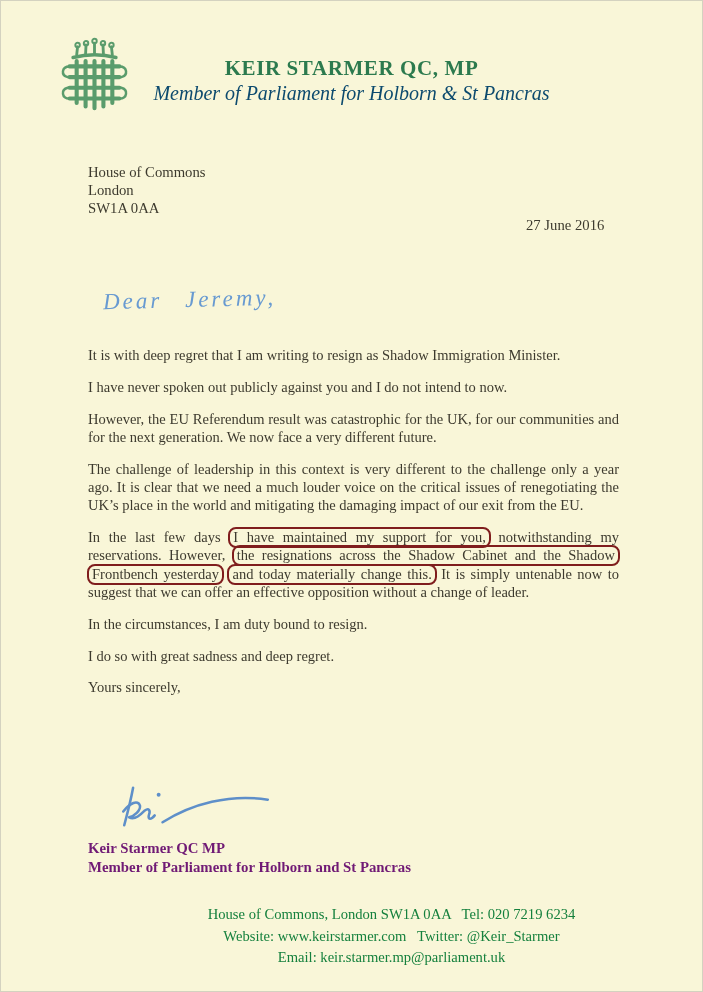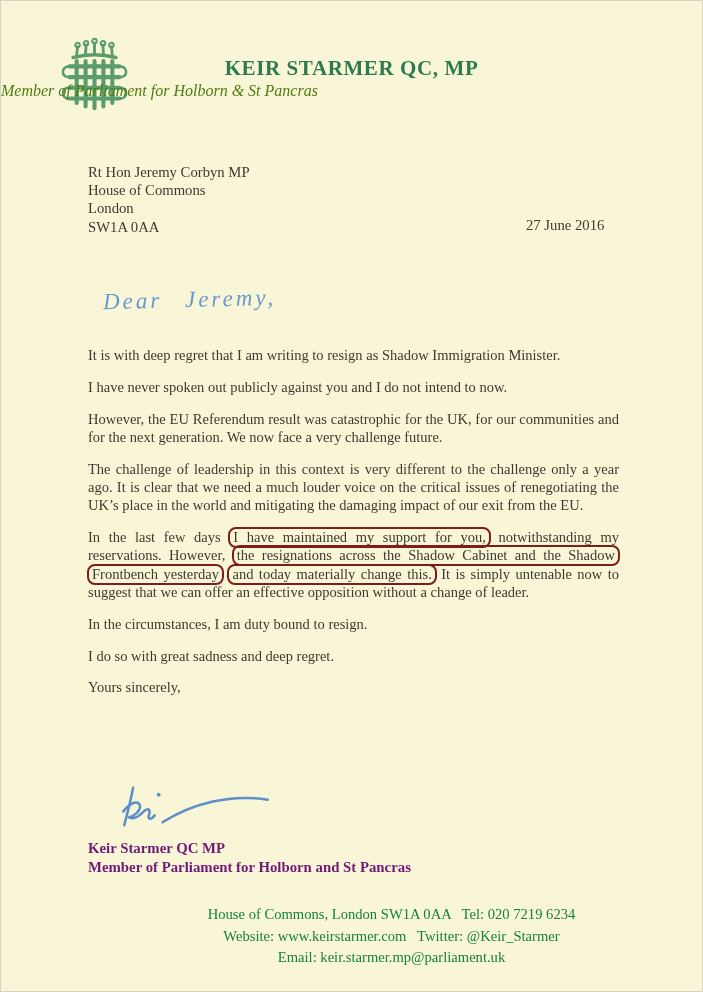--- a/index.html
+++ b/index.html
@@ -19,23 +19,24 @@
   .crest { position: absolute; left: 56px; top: 36px; }
   .lh-title {
     position: absolute; left: 0; top: 55px; width: 100%;
     text-align: center;
     font-size: 21px; font-weight: bold;
     letter-spacing: 0.6px;
     color: #2c7a4e;
   }
   .lh-subtitle {
     position: absolute; left: 0; top: 81px; width: 100%;
+    text-align: center;
     font-style: italic;
-    font-size: 16px;
-    color: #4d7c0f;
+    font-size: 20px;
+    color: #0c4a6e;
   }
   
   .recipient {
     position: absolute; left: 87px; top: 162px;
     font-size: 14.7px; line-height: 18.2px;
   }
   .letter-date {
     position: absolute; left: 525px; top: 216px;
     font-size: 14.7px;
   }
@@ -97,33 +98,32 @@
       <path d="M22,27 V74 M32,27 V78 M42,27 V80 M52,27 V78 M62,27 V74" stroke-width="4.6"></path>
       <path d="M14,33 H70 M14,45 H70 M14,57 H70 M14,69 H70" stroke-width="4.6"></path>
       <path d="M14,33 C5,33 4,43 12,45 M70,33 C79,33 80,43 72,45" stroke-width="2.8"></path>
       <path d="M12,57 C4,59 5,69 14,69 M72,57 C80,59 79,69 70,69" stroke-width="2.8"></path>
     </g>
   </svg>
   <div class="lh-title">KEIR STARMER QC, MP</div>
   <div class="lh-subtitle">Member of Parliament for Holborn &amp; St Pancras</div>
 
   <div class="recipient">
-    <div>Rt Hon Jeremy Corbyn MP</div>
     <div>House of Commons</div>
     <div>London</div>
     <div>SW1A 0AA</div>
   </div>
   <div class="letter-date">27 June 2016</div>
 
   <div class="salutation">Dear Jeremy,</div>
 
   <div class="body-block">
     <p>It is with deep regret that I am writing to resign as Shadow Immigration Minister.</p>
     <p>I have never spoken out publicly against you and I do not intend to now.</p>
-    <p>However, the EU Referendum result was catastrophic for the UK, for our communities and for the next generation. We now face a very challenge future.</p>
+    <p>However, the EU Referendum result was catastrophic for the UK, for our communities and for the next generation. We now face a very different future.</p>
     <p>The challenge of leadership in this context is very different to the challenge only a year ago. It is clear that we need a much louder voice on the critical issues of renegotiating the UK’s place in the world and mitigating the damaging impact of our exit from the EU.</p>
     <p><span>In the last few days </span><span class="redbox">I have maintained my support for you,</span><span> notwithstanding my reservations. However, </span><span class="redbox">the resignations across the Shadow Cabinet and the Shadow Frontbench yesterday</span><span> </span><span class="redbox">and today materially change this.</span><span> It is simply untenable now to suggest that we can offer an effective opposition without a change of leader.</span></p>
     <p>In the circumstances, I am duty bound to resign.</p>
     <p>I do so with great sadness and deep regret.</p>
     <p>Yours sincerely,</p>
   </div>
 
   <svg class="signature-svg" viewBox="0 0 170 60" width="168" height="59" aria-hidden="true">
     <g stroke="#5e8fc9" stroke-width="2.6" fill="none" stroke-linecap="round" stroke-linejoin="round">
       <path d="M20,9 C18,20 14,36 11,47"></path>

